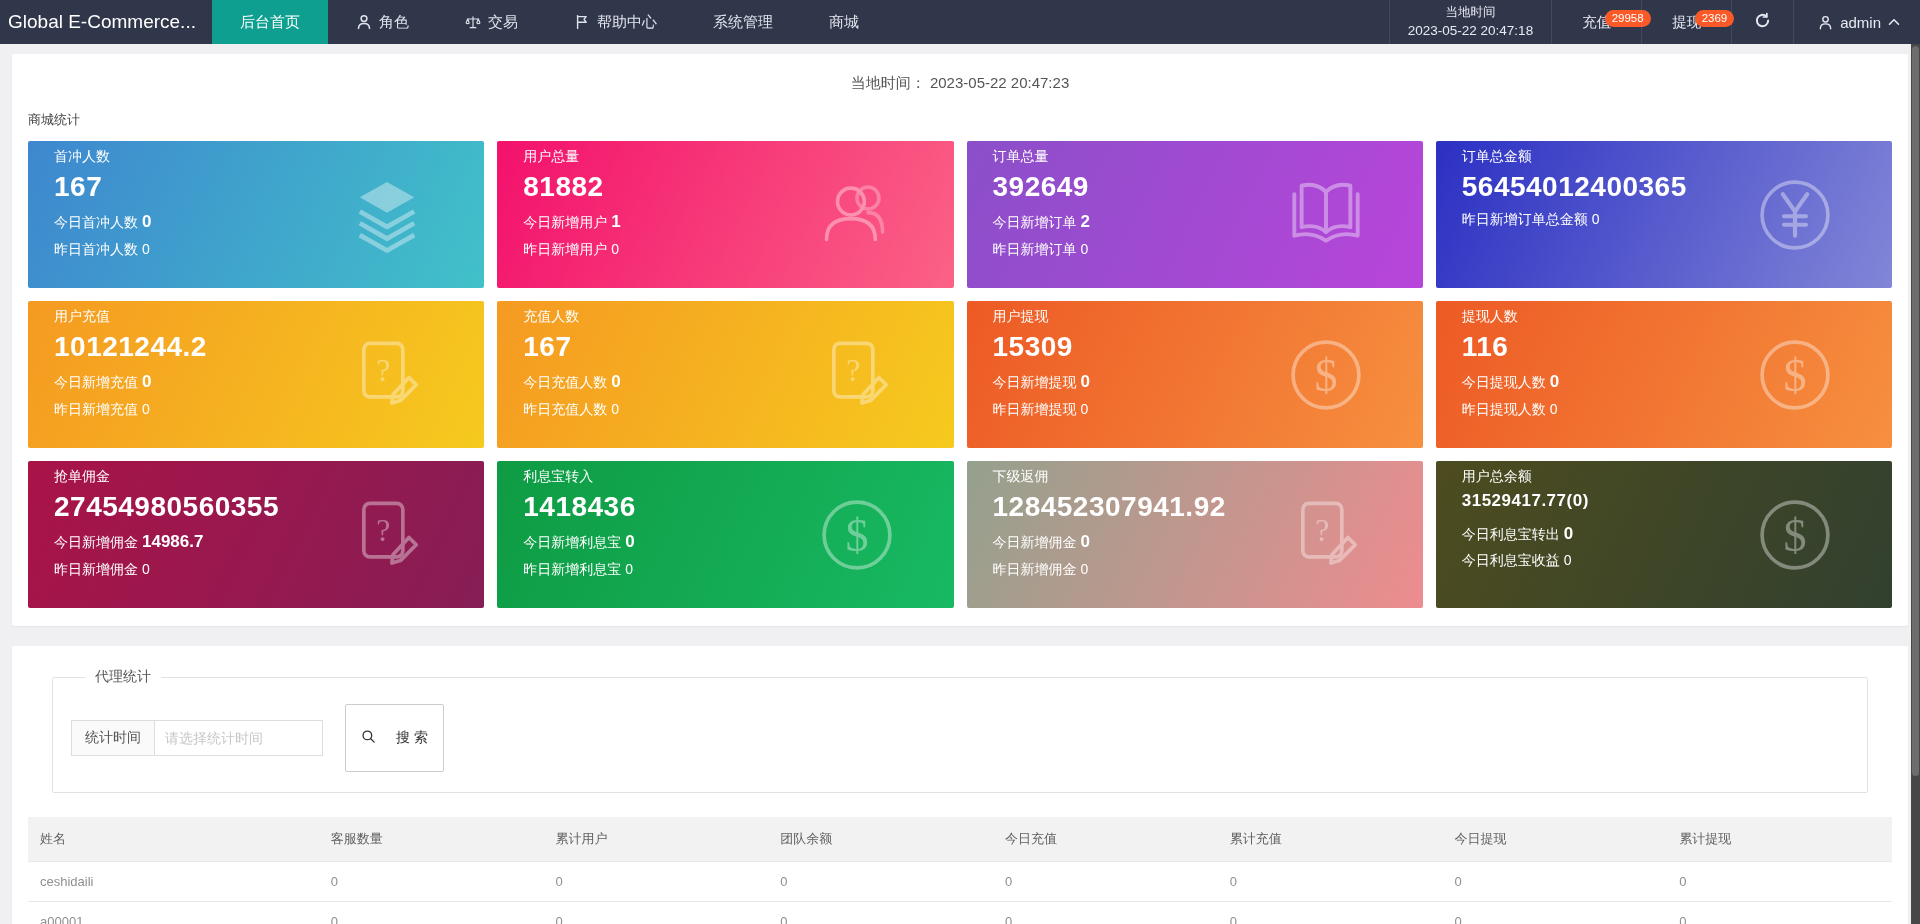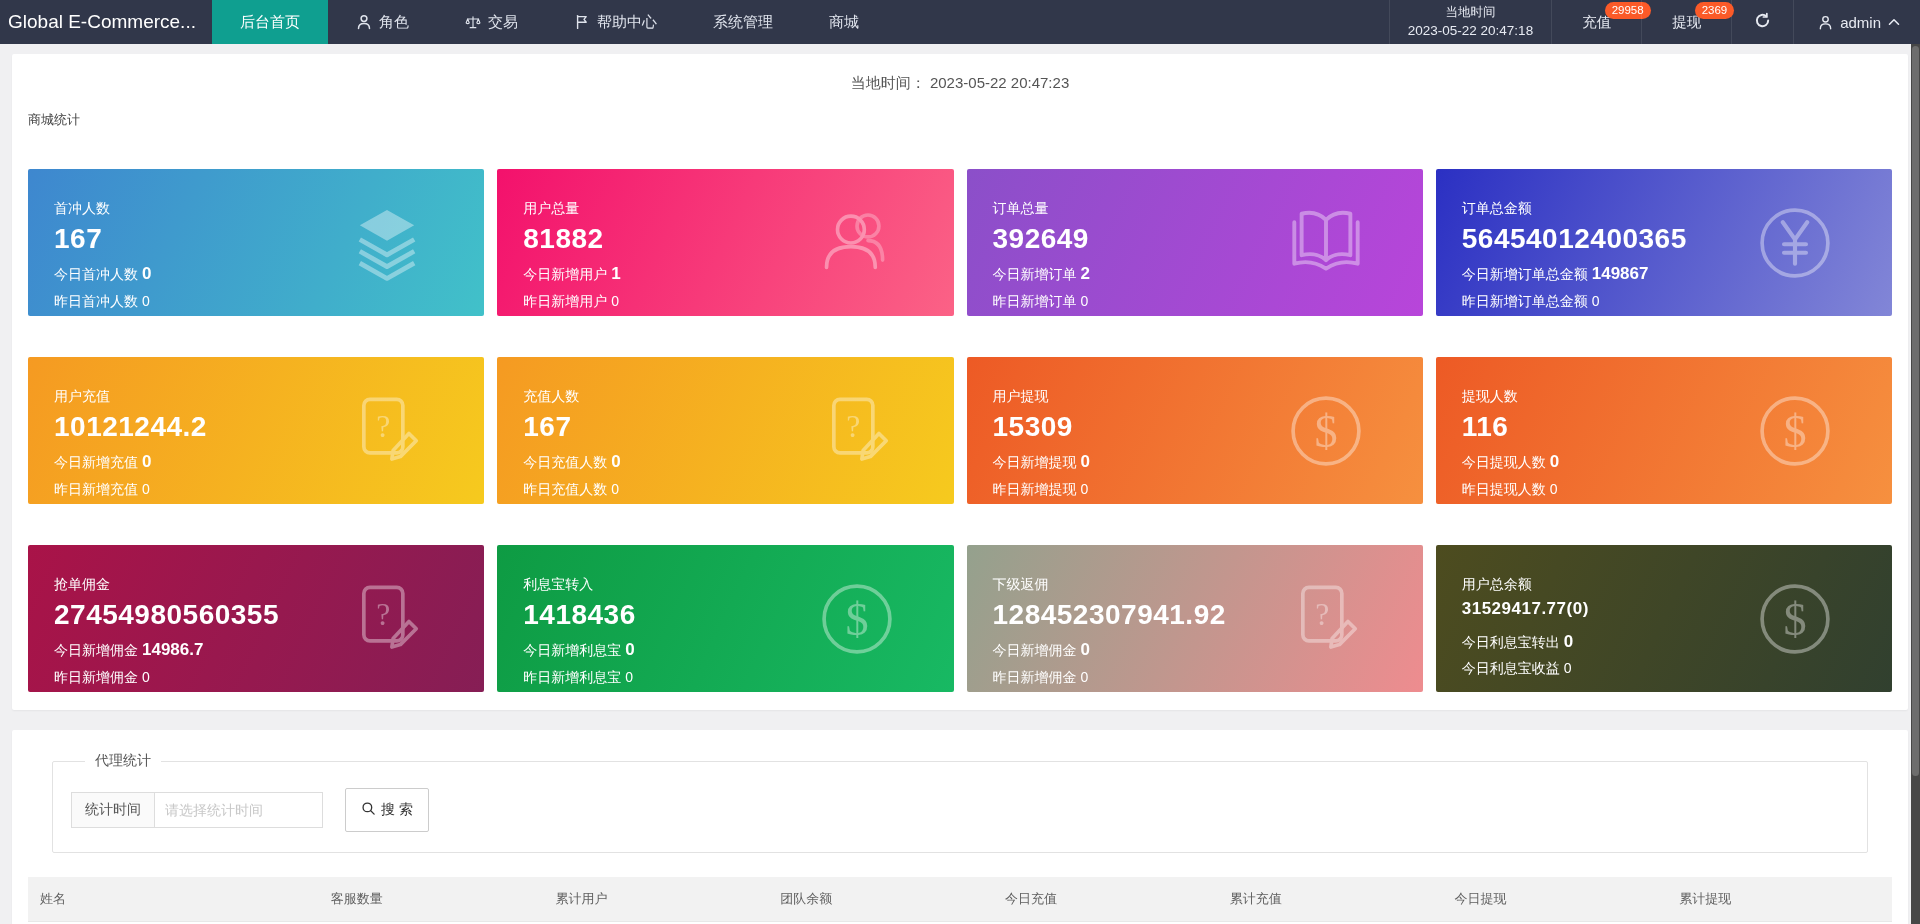--- a/index.html
+++ b/index.html
@@ -12,54 +12,54 @@
   .nav-tabs { display:flex; align-items:stretch;justify-content:flex-end; }
   .nav-tab { display:flex; align-items:center; gap:7px; padding:0 28px; font-size:15px; color:#dfe3ec; cursor:pointer; white-space:nowrap; }
   .nav-tab.active { background:#0f9f90; color:#fff; }
   .nav-ico svg { width:16px; height:16px; display:block; }
   .nav-right { margin-left:auto; display:flex; align-items:stretch; }
   .nav-right > div { border-left:1px solid rgba(255,255,255,.09); display:flex; flex-direction:column; justify-content:center; }
   .nav-time { padding:0 18px; text-align:center; line-height:1.45; }
   .nav-time .t1 { font-size:12.5px; }
   .nav-time .t2 { font-size:13.5px; }
   .nav-stat { position:relative; padding:0 30px; font-size:14.5px; justify-content:center; align-items:center; flex-direction:row !important; cursor:pointer; }
-  .badge { position:absolute; top:2px; left:calc(50% + 8px); background:#fb5a28; color:#fff; font-size:11.5px; line-height:16px; height:17px; padding:0 7px; border-radius:9px; white-space:nowrap; }
+  .badge { position:absolute; top:10px; left:calc(50% + 8px); background:#fb5a28; color:#fff; font-size:11.5px; line-height:16px; height:17px; padding:0 7px; border-radius:9px; white-space:nowrap; }
   .nav-refresh { padding:0 22px; justify-content:center; cursor:pointer; }
   .nav-refresh svg { width:17px; height:17px; }
   .nav-user { flex-direction:row !important; align-items:center; gap:7px; padding:0 20px 0 24px; font-size:15px; cursor:pointer; }
   .nav-user svg.u { width:15px; height:15px; }
   .nav-user svg.c { width:12px; height:8px; }
 
   
   main { padding:10px 12px 0; }
   .panel { background:#fff; border-radius:2px; box-shadow:0 1px 2px rgba(0,0,0,.05); }
   .panel-stats { padding:12px 16px 18px; }
   .panel-time { text-align:center; font-size:15px; color:#555; padding:8px 0 2px; }
   .section-title { font-size:13px; color:#444; margin:16px 0 12px; }
 
   .cards { display:grid; grid-template-columns:repeat(4,1fr); gap:13px; }
-  .card { position:relative; height:147px; border-radius:2px; color:#fff; padding:31px 26px; overflow:hidden;margin-top:28px; }
+  .card { position:relative; height:147px; border-radius:2px; color:#fff; padding:7px 26px; overflow:hidden; }
   .c-label { font-size:14px; margin-bottom:5px; }
   .c-value { font-size:28px; font-weight:700; letter-spacing:.5px; margin-bottom:6px; line-height:1.15; }
   .card.small-val .c-value { font-size:17px; margin:4px 0 10px; }
   .c-line { font-size:14px; margin-top:3px; line-height:1.55; }
   .c-line b { font-size:17px; font-weight:700; margin-left:4px; }
   .c-line .v3 { margin-left:4px; }
   .c-icon { position:absolute; right:58px; top:50%; transform:translateY(-50%); opacity:.38; }
   .c-icon svg { width:78px; height:78px; display:block; }
 
   .panel-agent { margin-top:20px; padding:22px 16px 0; min-height:300px; }
   fieldset { border:1px solid #e2e2e2; border-radius:2px; margin:0 24px; padding:14px 18px 20px; }
   legend { font-size:14px; color:#555; padding:0 10px; margin-left:14px; }
   .form-row { display:flex; align-items:center; margin-top:4px; }
   .input-group { display:flex; }
   .addon { border:1px solid #ddd; background:#fafafa; color:#555; font-size:14px; padding:8px 13px; white-space:nowrap; }
   .input-group input { border:1px solid #ddd; border-left:none; width:168px; padding:8px 10px; font-size:14px; color:#333; outline:none; font-family:inherit; }
   .input-group input::placeholder { color:#c8c8c8; }
-  .search-btn { display:flex; align-items:center; gap:5px; margin-left:22px; background:#fff; border:1px solid #ccc; border-radius:2px; padding:12px 15px; font-size:14px; color:#333; cursor:pointer; font-family:inherit; }
+  .search-btn { display:flex; align-items:center; gap:20px; margin-left:22px; background:#fff; border:1px solid #ccc; border-radius:2px; padding:24px 15px; font-size:14px; color:#333; cursor:pointer; font-family:inherit; }
   .search-btn svg { width:15px; height:15px; }
 
   table { width:100%; border-collapse:collapse; margin-top:24px; table-layout:fixed; }
   thead tr { background:#f2f2f2; }
   th { font-weight:400; font-size:13px; color:#5f5f5f; text-align:left; padding:13px 12px; }
   th:first-child { width:15.6%; }
   td { font-size:13px; color:#8f8f8f; padding:12px; border-bottom:1px solid #e8e8e8; background:#fff; }
   tbody tr:first-child td { border-top:1px solid #e8e8e8; }
 
   
@@ -189,21 +189,20 @@
             <svg viewBox="0 0 64 64" fill="none" stroke="#fff" stroke-width="3.2" stroke-linejoin="round" stroke-linecap="round">
               <path d="M32 13 Q24 5 12 8 V42 Q24 39 32 46 V13"></path>
               <path d="M32 13 Q40 5 52 8 V42 Q40 39 32 46"></path>
               <path d="M6 15 V49 Q20 45 32 53 Q44 45 58 49 V15"></path>
             </svg>
           </div>
         </article>
         <article class="card" style="background: linear-gradient(115deg, rgb(43, 48, 195), rgb(130, 134, 215));">
           <div class="c-label">订单总金额</div>
           <div class="c-value">56454012400365</div>
-          <div class="c-line"><span>今日新增订单总金额</span><b>149867</b></div>
           <div class="c-line"><span>昨日新增订单总金额</span><span class="v3">0</span></div>
           <div class="c-icon">
             <svg viewBox="0 0 64 64" fill="none" stroke="#fff" stroke-width="3">
               <circle cx="32" cy="32" r="27"></circle>
               <path d="M22 15 32 29 42 15 M32 29 V49 M23 33 H41 M23 40 H41" stroke-linecap="round" stroke-width="3.4"></path>
             </svg>
           </div>
         </article>
         <article class="card" style="background: linear-gradient(115deg, rgb(245, 154, 34), rgb(246, 202, 30));">
           <div class="c-label">用户充值</div>

